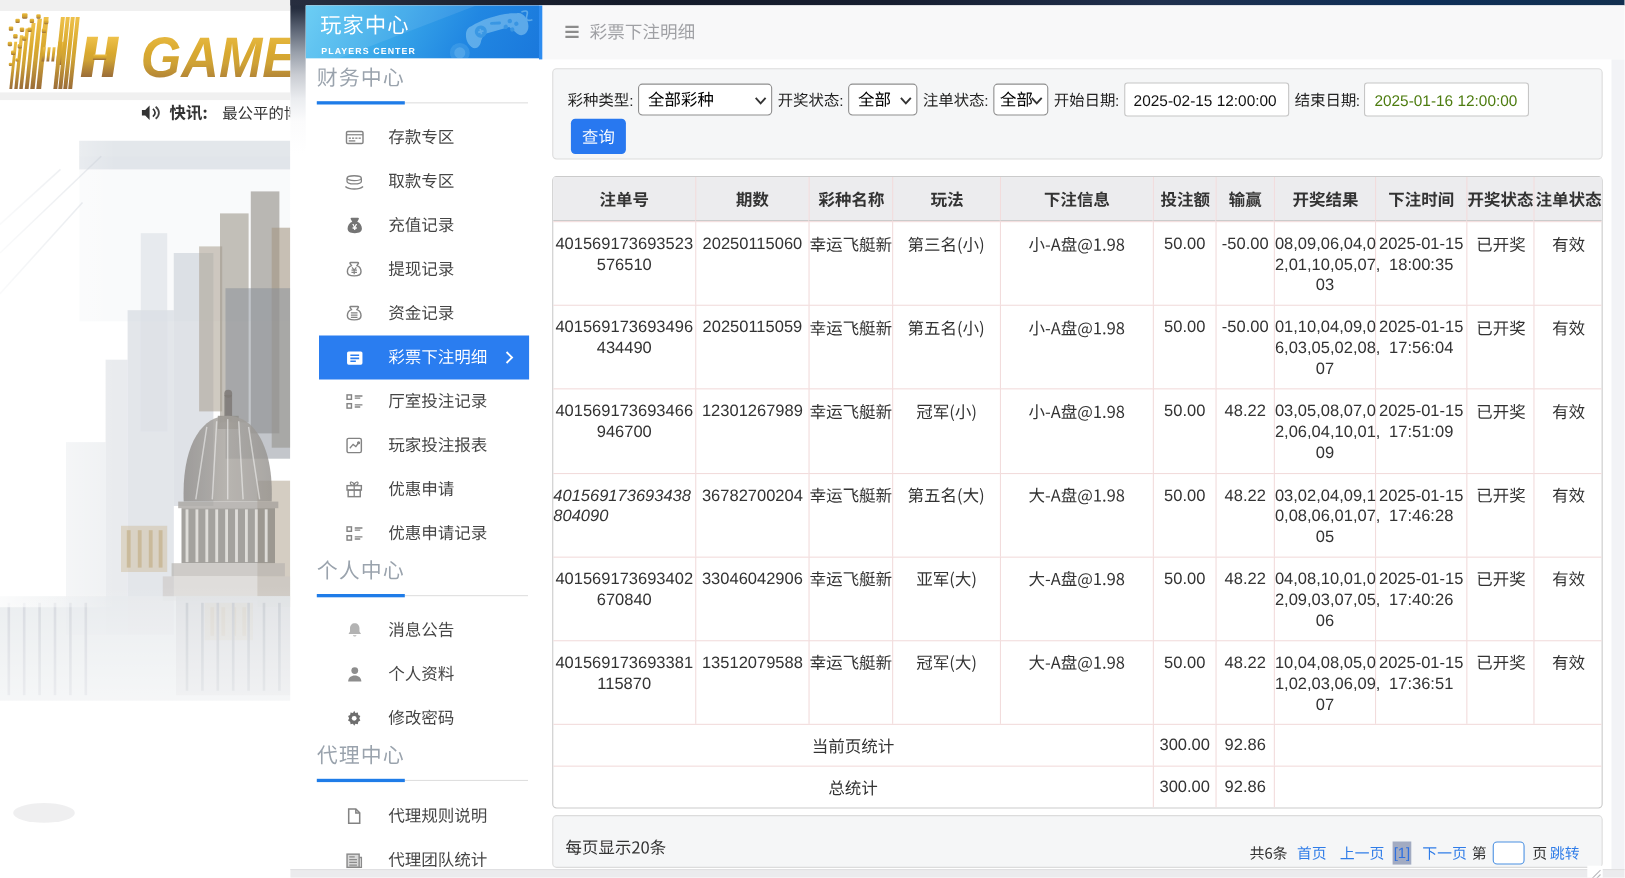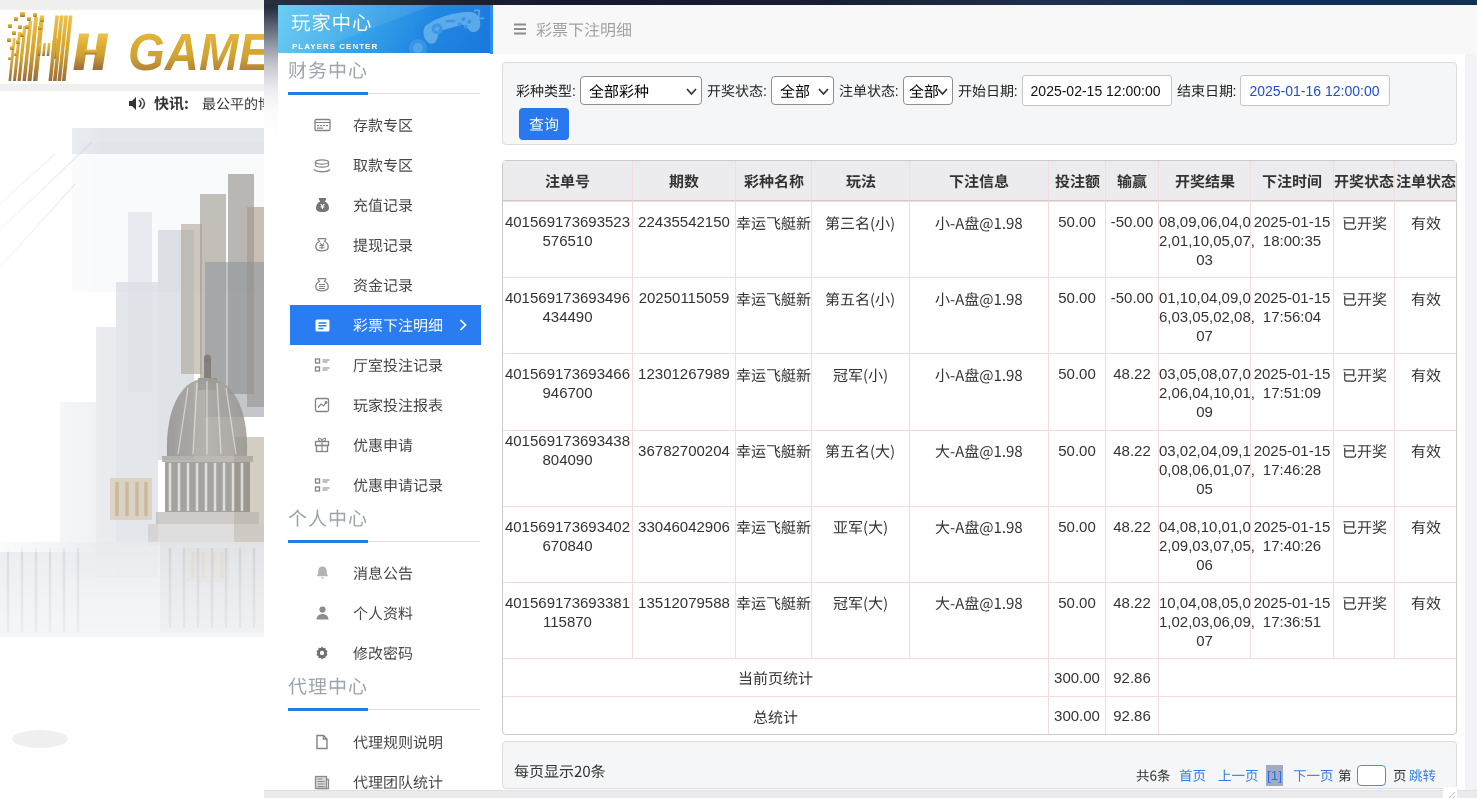--- a/index.html
+++ b/index.html
@@ -658,21 +658,21 @@
           <g fill="#222" transform="translate(0,12.04) scale(0.0140)">
             <use href="#a结" x="0"></use>
             <use href="#a束" x="1000"></use>
             <use href="#a日" x="2000"></use>
             <use href="#a期" x="3000"></use>
           </g>
         </svg>
         <span style="font-size:14px;color:#222">:</span>
         <span style="width:4px"></span>
         <span style="display:inline-flex;align-items:center;width:150px;height:31px;background:#fff;border:1px solid #c6c6c6;border-radius:3px;vertical-align:middle">
-          <span style="margin-left:8px;font-size:14px;color:#1d4ed8;white-space:nowrap">2025-01-16 12:00:00</span>
+          <span style="margin-left:8px;font-size:14px;color:#4d7c0f;white-space:nowrap">2025-01-16 12:00:00</span>
         </span>
       </div>
       <div class="abs" style="left:16px;top:45px;width:50px;height:32px;background:#2878f0;border-radius:4px;display:flex;align-items:center;justify-content:center">
         <svg class="cj" style="width:30.0px;height:15px;" viewBox="0 0 30.0 15">
           <g fill="#fff" transform="translate(0,12.90) scale(0.0150)">
             <use href="#a查" x="0"></use>
             <use href="#a询" x="1000"></use>
           </g>
         </svg>
       </div>
@@ -770,21 +770,21 @@
                 <g fill="#333" transform="translate(0,12.90) scale(0.0150)">
                   <use href="#b注" x="0"></use>
                   <use href="#b单" x="1000"></use>
                   <use href="#b状" x="2000"></use>
                   <use href="#b态" x="3000"></use>
                 </g>
               </svg></th>
           </tr>
           <tr>
             <td style="vertical-align:top;padding-top:10px;text-align:center;line-height:19px;height:76.2px;border-top:1px solid #f2dcdc;">401569173693523<br>576510</td>
-            <td style="vertical-align:top;padding-top:10px;text-align:center;line-height:19px;height:76.2px;border-top:1px solid #f2dcdc;border-left:1px solid #f2dcdc">22435542150</td>
+            <td style="vertical-align:top;padding-top:10px;text-align:center;line-height:19px;height:76.2px;border-top:1px solid #f2dcdc;border-left:1px solid #f2dcdc">20250115060</td>
             <td style="vertical-align:top;padding-top:10px;text-align:center;line-height:19px;height:76.2px;border-top:1px solid #f2dcdc;border-left:1px solid #f2dcdc"><svg class="cj" style="width:75.0px;height:15px;" viewBox="0 0 75.0 15">
                 <g fill="#333" transform="translate(0,12.90) scale(0.0150)">
                   <use href="#a幸" x="0"></use>
                   <use href="#a运" x="1000"></use>
                   <use href="#a飞" x="2000"></use>
                   <use href="#a艇" x="3000"></use>
                   <use href="#a新" x="4000"></use>
                 </g>
               </svg></td>
             <td style="vertical-align:top;padding-top:10px;text-align:center;line-height:19px;height:76.2px;border-top:1px solid #f2dcdc;border-left:1px solid #f2dcdc"><svg class="cj" style="width:70.1px;height:15px;" viewBox="0 0 70.1 15">
@@ -927,21 +927,21 @@
                 </g>
               </svg></td>
             <td style="vertical-align:top;padding-top:10px;text-align:center;line-height:19px;height:76.2px;border-top:1px solid #f2dcdc;border-left:1px solid #f2dcdc"><svg class="cj" style="width:30.0px;height:15px;" viewBox="0 0 30.0 15">
                 <g fill="#333" transform="translate(0,12.90) scale(0.0150)">
                   <use href="#a有" x="0"></use>
                   <use href="#a效" x="1000"></use>
                 </g>
               </svg></td>
           </tr>
           <tr>
-            <td style="vertical-align:top;text-align:center;line-height:19px;height:76.2px;border-top:1px solid #f2dcdc;">401569173693438<br>804090</td>
+            <td style="vertical-align:top;padding-top:10px;line-height:19px;height:76.2px;border-top:1px solid #f2dcdc;font-style:italic;">401569173693438<br>804090</td>
             <td style="vertical-align:top;padding-top:10px;text-align:center;line-height:19px;height:76.2px;border-top:1px solid #f2dcdc;border-left:1px solid #f2dcdc">36782700204</td>
             <td style="vertical-align:top;padding-top:10px;text-align:center;line-height:19px;height:76.2px;border-top:1px solid #f2dcdc;border-left:1px solid #f2dcdc"><svg class="cj" style="width:75.0px;height:15px;" viewBox="0 0 75.0 15">
                 <g fill="#333" transform="translate(0,12.90) scale(0.0150)">
                   <use href="#a幸" x="0"></use>
                   <use href="#a运" x="1000"></use>
                   <use href="#a飞" x="2000"></use>
                   <use href="#a艇" x="3000"></use>
                   <use href="#a新" x="4000"></use>
                 </g>
               </svg></td>

